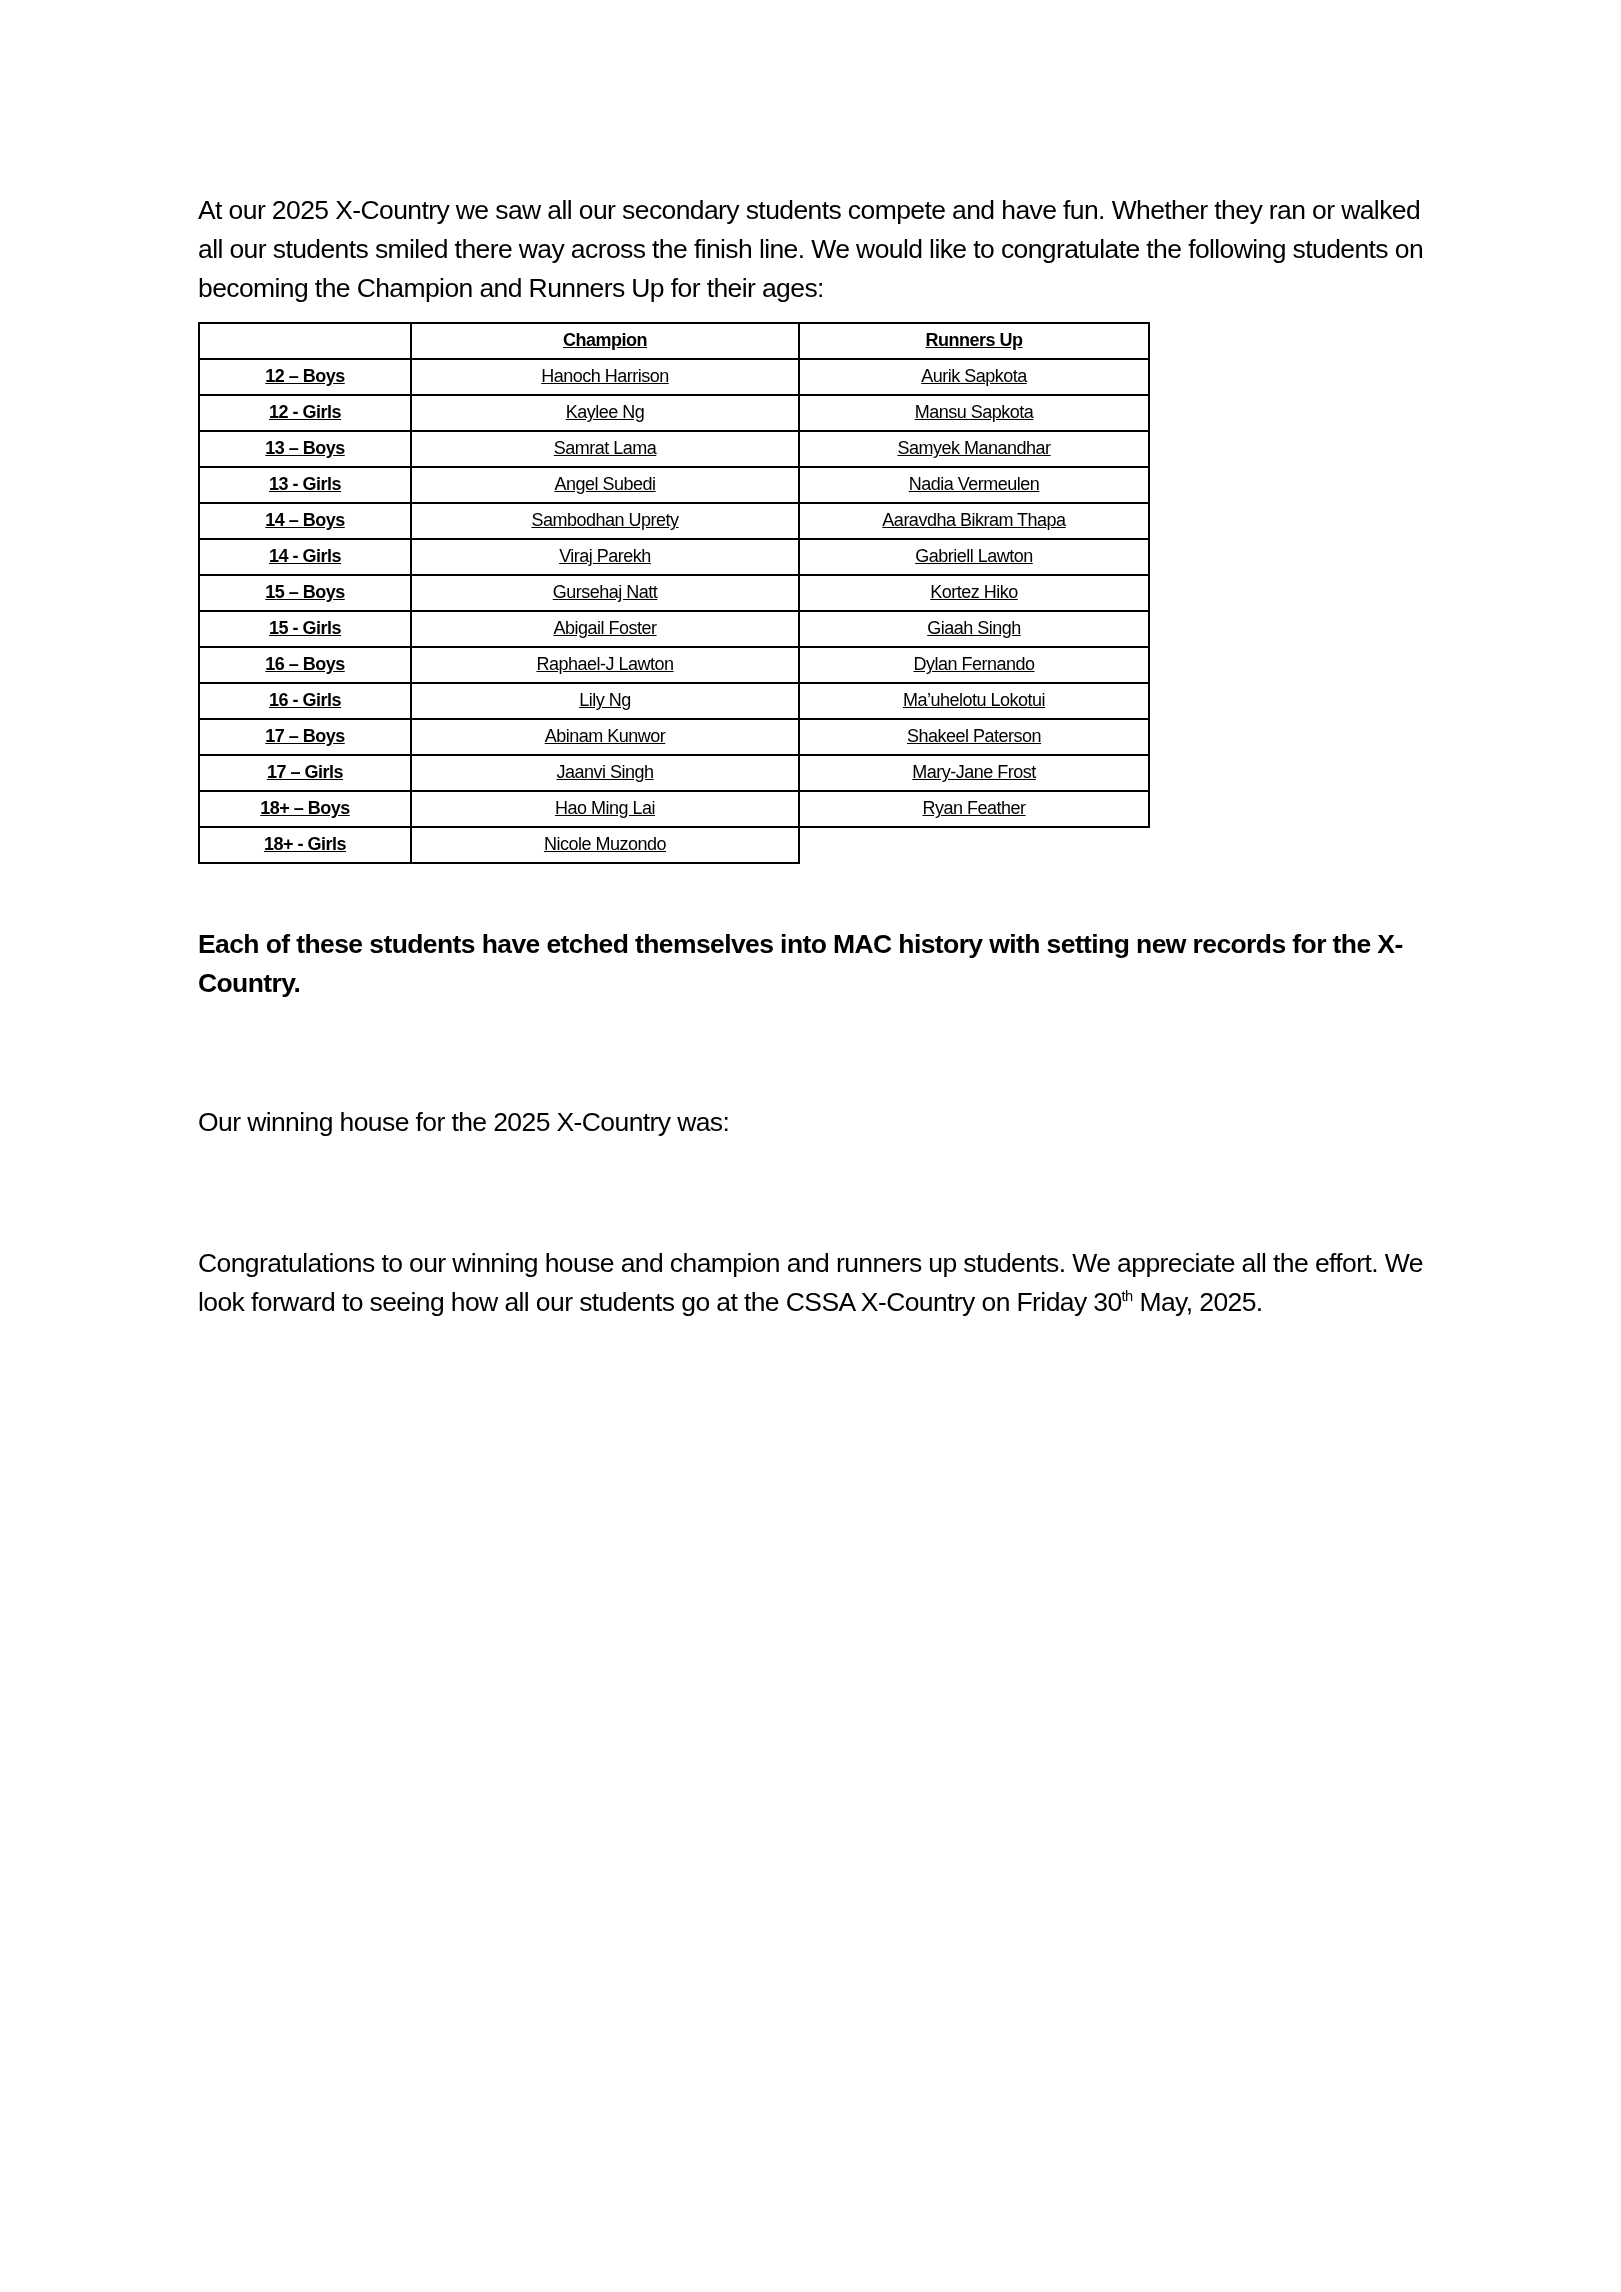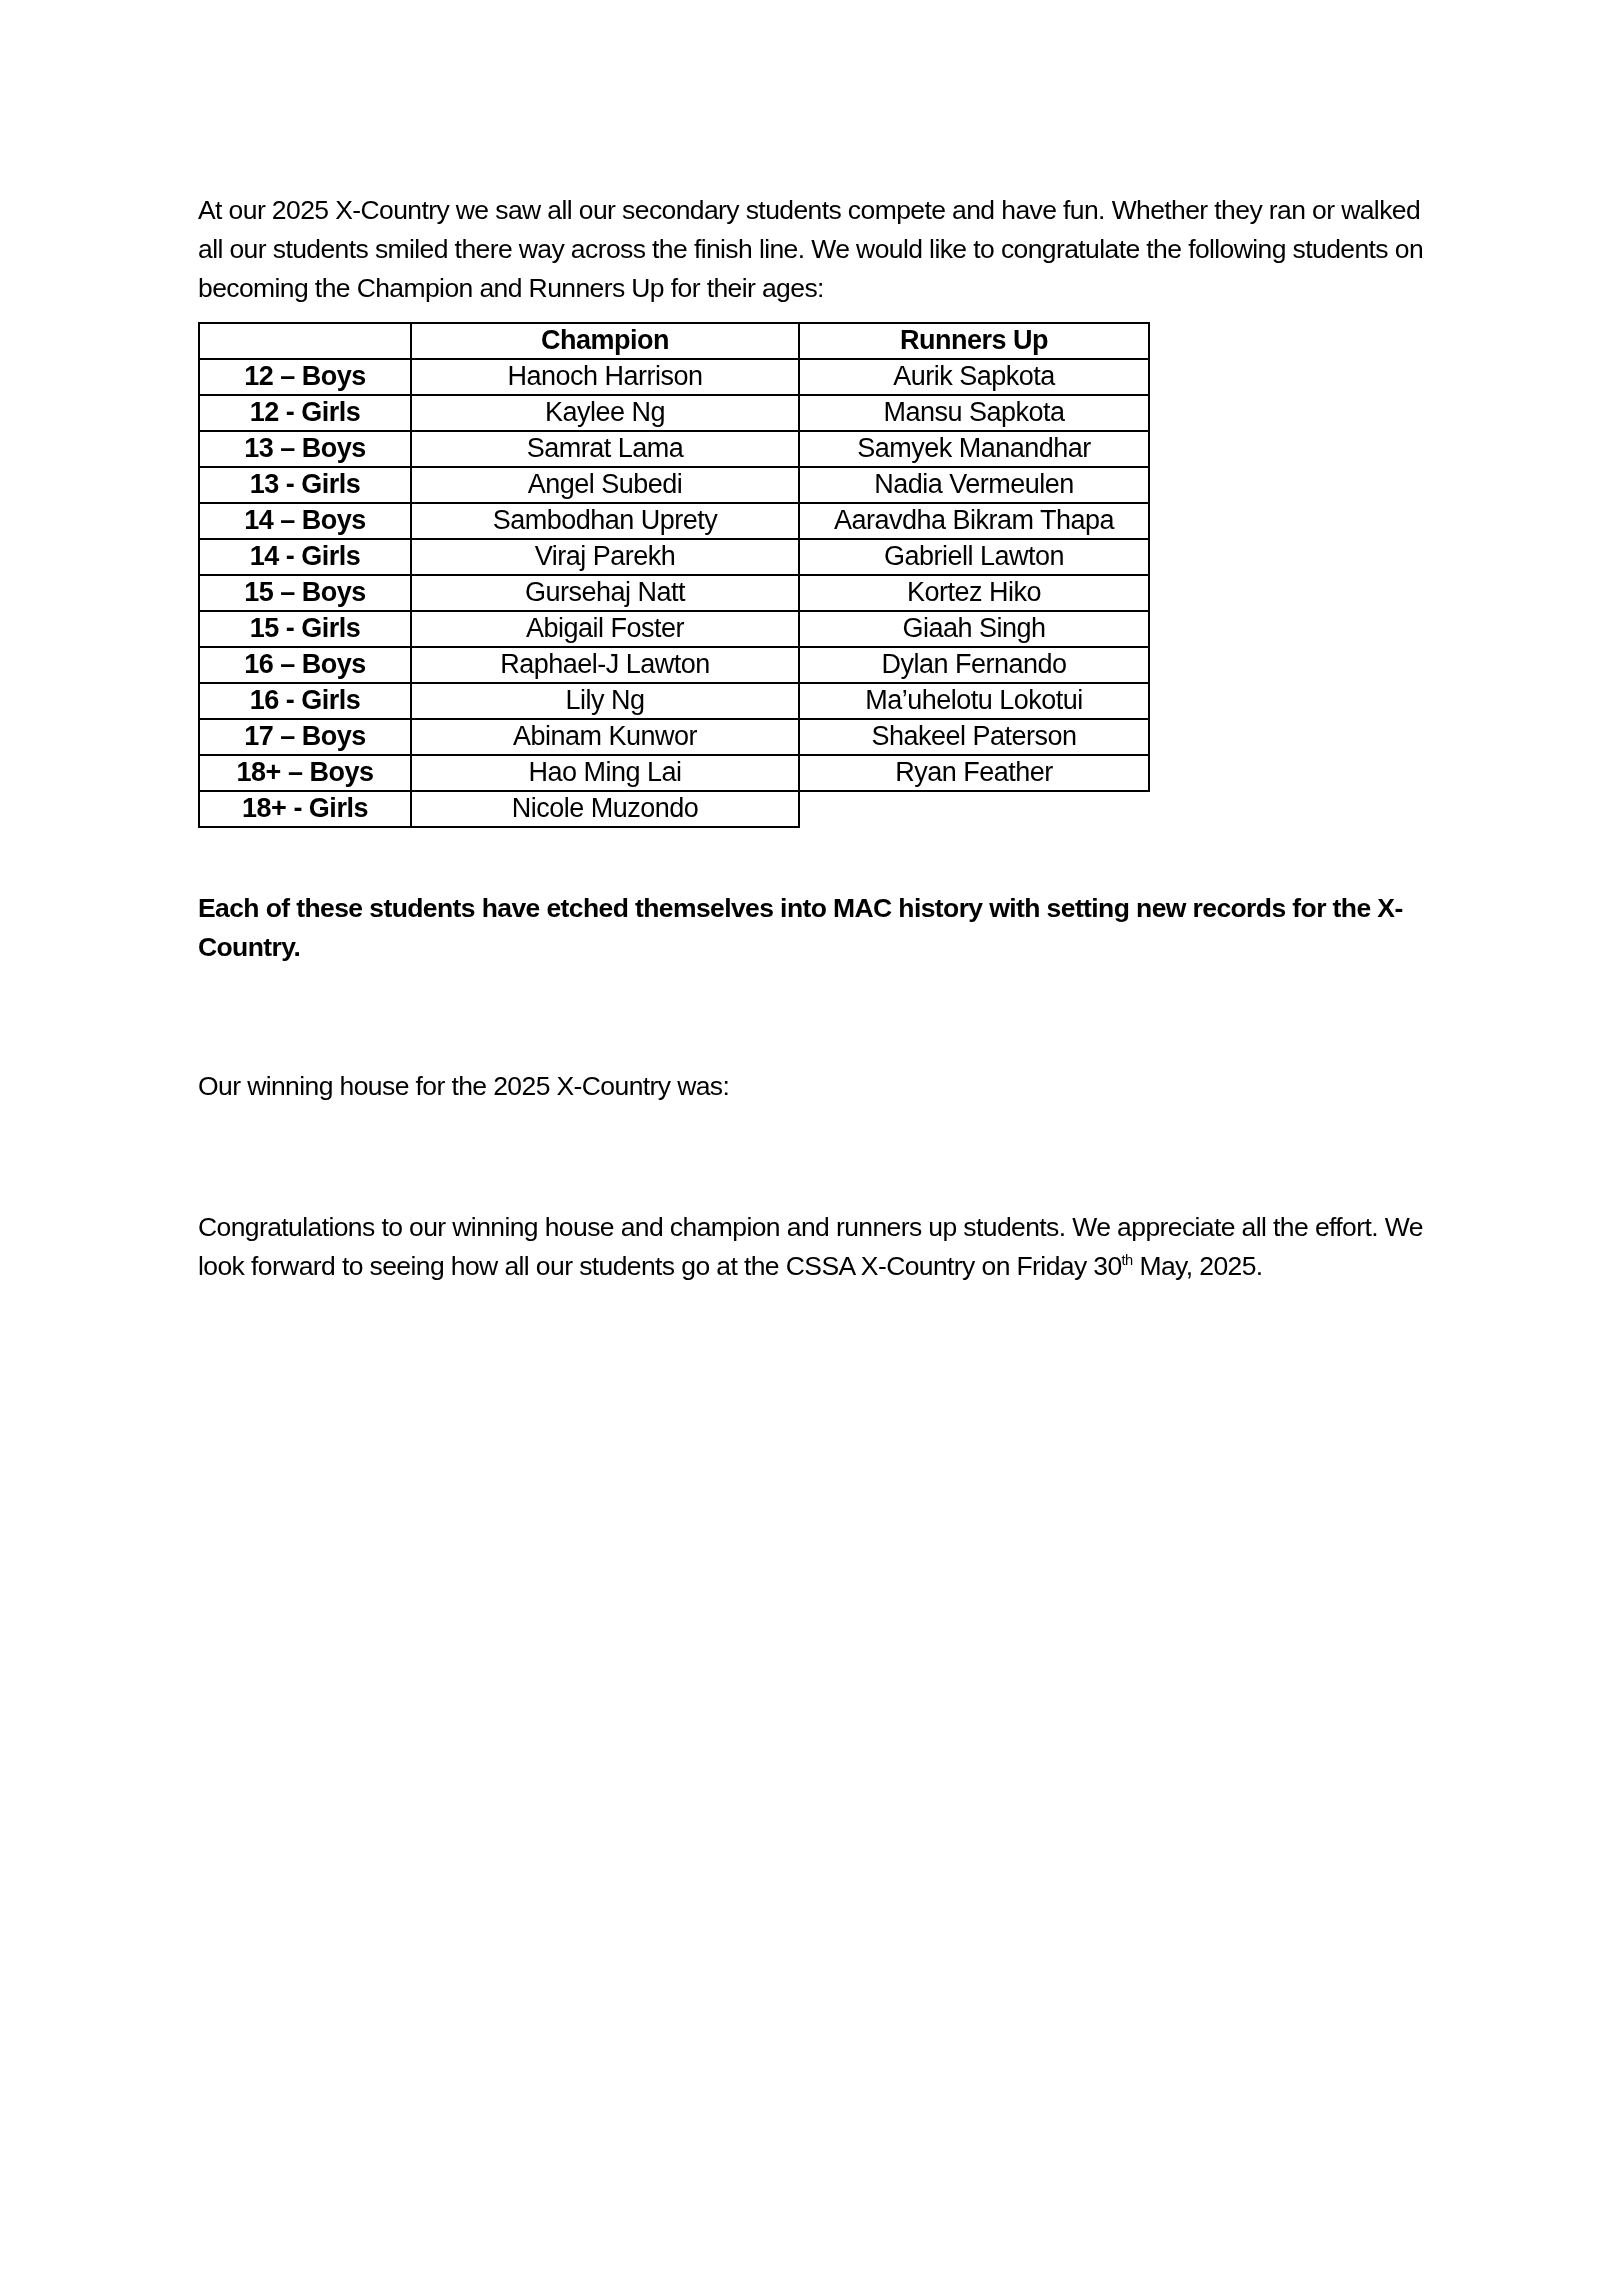--- a/index.html
+++ b/index.html
@@ -1,21 +1,21 @@
 <!DOCTYPE html>
 <html><head>
 <meta charset="utf-8">
 <style>
   html, body { margin: 0; padding: 0; background: #ffffff; }
   body { width: 1621px; height: 2293px; position: relative; overflow: hidden;
          font-family: "Liberation Sans", sans-serif; color: #000; }
   .page { position: absolute; left: 198px; top: 191px; width: 1235px; }
   p { margin: 0; font-size: 26.5px; line-height: 39px; letter-spacing: -0.6px; }
   .intro { margin-bottom: 13.7px; }
-  table { border-collapse: collapse; font-size: 27px; letter-spacing: -0.5px; }
+  table { border-collapse: collapse; font-size: 18px; letter-spacing: -0.5px; text-decoration: underline; }
   td, th { border: 2px solid #000; height: 34px; padding: 0; text-align: center; font-weight: normal; }
   th { font-weight: bold; }
   td.age { font-weight: bold; width: 210px; border-radius: 15px; }
   td.champ, th.champ { width: 386px; }
   td.runner, th.runner { width: 348px; }
   td.empty { border: none; border-left: 2px solid #000; }
   .records { margin-top: 61px; font-weight: bold; }
   .houses-title { margin-top: 100px; }
   .house { margin-top: 22.5px; }
   sup { font-size: 14.7px; line-height: 0; vertical-align: super; }
@@ -85,20 +85,25 @@
           <td class="age">16 - Girls</td>
           <td class="champ">Lily Ng</td>
           <td class="runner">Ma’uhelotu Lokotui</td>
         </tr>
         <tr>
           <td class="age">17 – Boys</td>
           <td class="champ">Abinam Kunwor</td>
           <td class="runner">Shakeel Paterson</td>
         </tr>
         <tr>
+          <td class="age">17 – Girls</td>
+          <td class="champ">Jaanvi Singh</td>
+          <td class="runner">Mary-Jane Frost</td>
+        </tr>
+        <tr>
           <td class="age">18+ – Boys</td>
           <td class="champ">Hao Ming Lai</td>
           <td class="runner">Ryan Feather</td>
         </tr>
         <tr>
           <td class="age">18+ - Girls</td>
           <td class="champ">Nicole Muzondo</td>
           <td class="runner empty"></td>
         </tr>
       </tbody>

